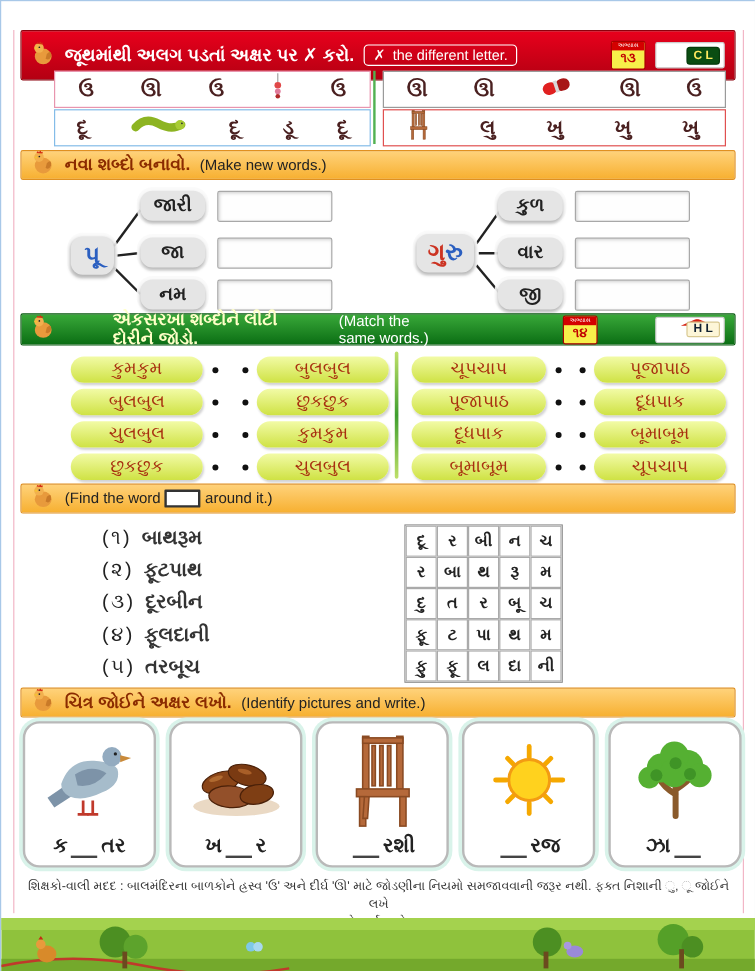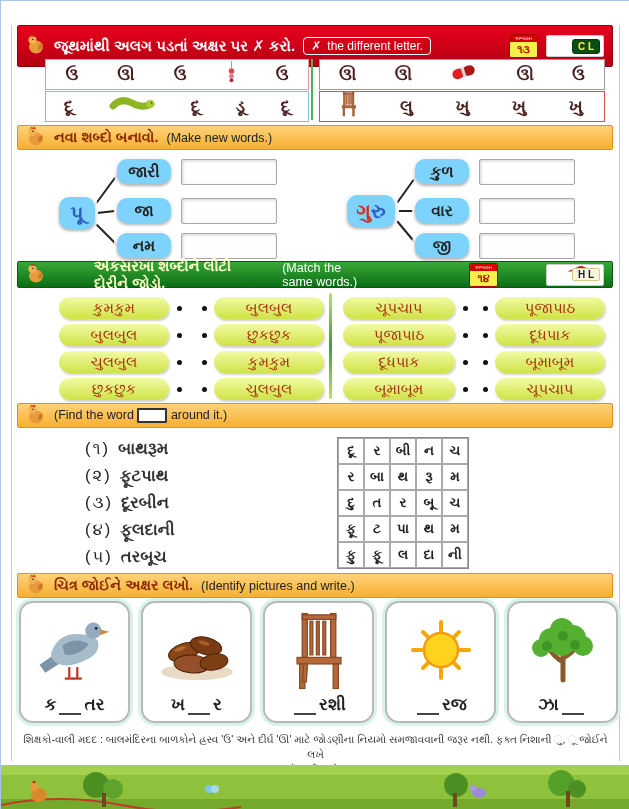--- a/index.html
+++ b/index.html
@@ -28,21 +28,21 @@
   .logo-cl{background:#0a4d12;color:#ffe95e;font-weight:bold;font-size:10px;border-radius:3px;padding:1px 5px;border:1px solid #063a0c;}
   .logo-hl{color:#123;font-weight:bold;font-size:10px;padding:0 5px;position:relative;background:#fdf6d8;border:1px solid #d8c890;border-radius:2px;}
   .roof{position:absolute;right:4px;top:1px;width:36px;height:6px;background:#d42313;
         clip-path:polygon(12% 100%,50% 0,88% 100%);}
   
   .letterbox{position:absolute;height:29px;background:#fff;display:flex;align-items:center;
              justify-content:space-around;font-size:17px;font-weight:bold;color:#4a2020;}
   .vdivider{position:absolute;width:2px;background:#52b152;}
   
   .wb-group{position:absolute;width:300px;height:106px;}
-  .bubble{position:absolute;background:#7dd3fc;border-radius:10px;
+  .bubble{position:absolute;background:#e5e5e5;border-radius:10px;
           box-shadow:0 2px 3px rgba(0,0,0,.28),0 0 0 3px rgba(250,250,250,.9);
           display:flex;align-items:center;justify-content:center;font-weight:bold;font-family:Liberation Serif, serif;}
   .bubble-opt{left:86px;width:54px;height:25px;font-size:15.5px;color:#222;}
   .bubble-base{font-size:20px;}
   .blank-box{position:absolute;left:150px;width:94px;height:24px;background:#fefefe;
              border:1px solid #a8a8a8;border-radius:2px;
              box-shadow:inset 1px 1px 3px rgba(0,0,0,.18);}
   .wb-lines{position:absolute;left:0;top:0;pointer-events:none;}
   
   .pill{position:absolute;width:110px;height:22px;border-radius:11px;

